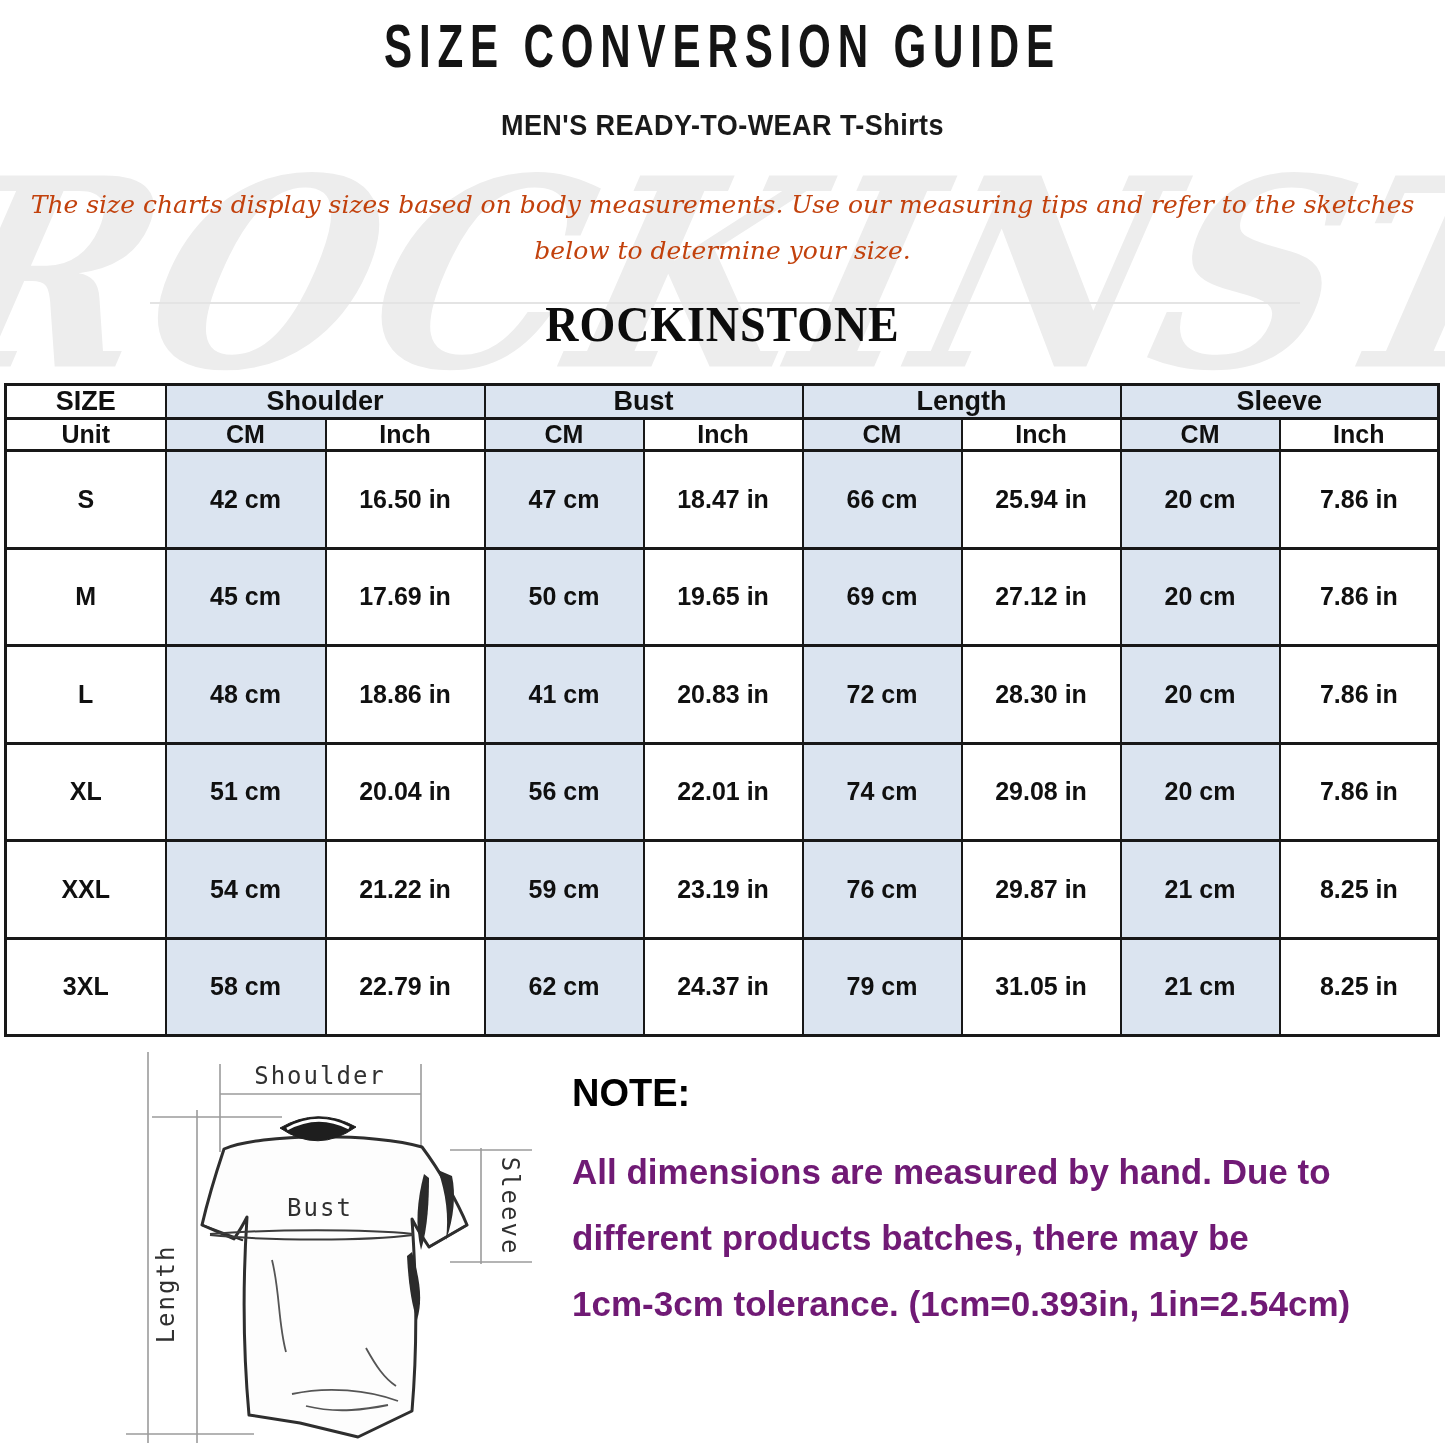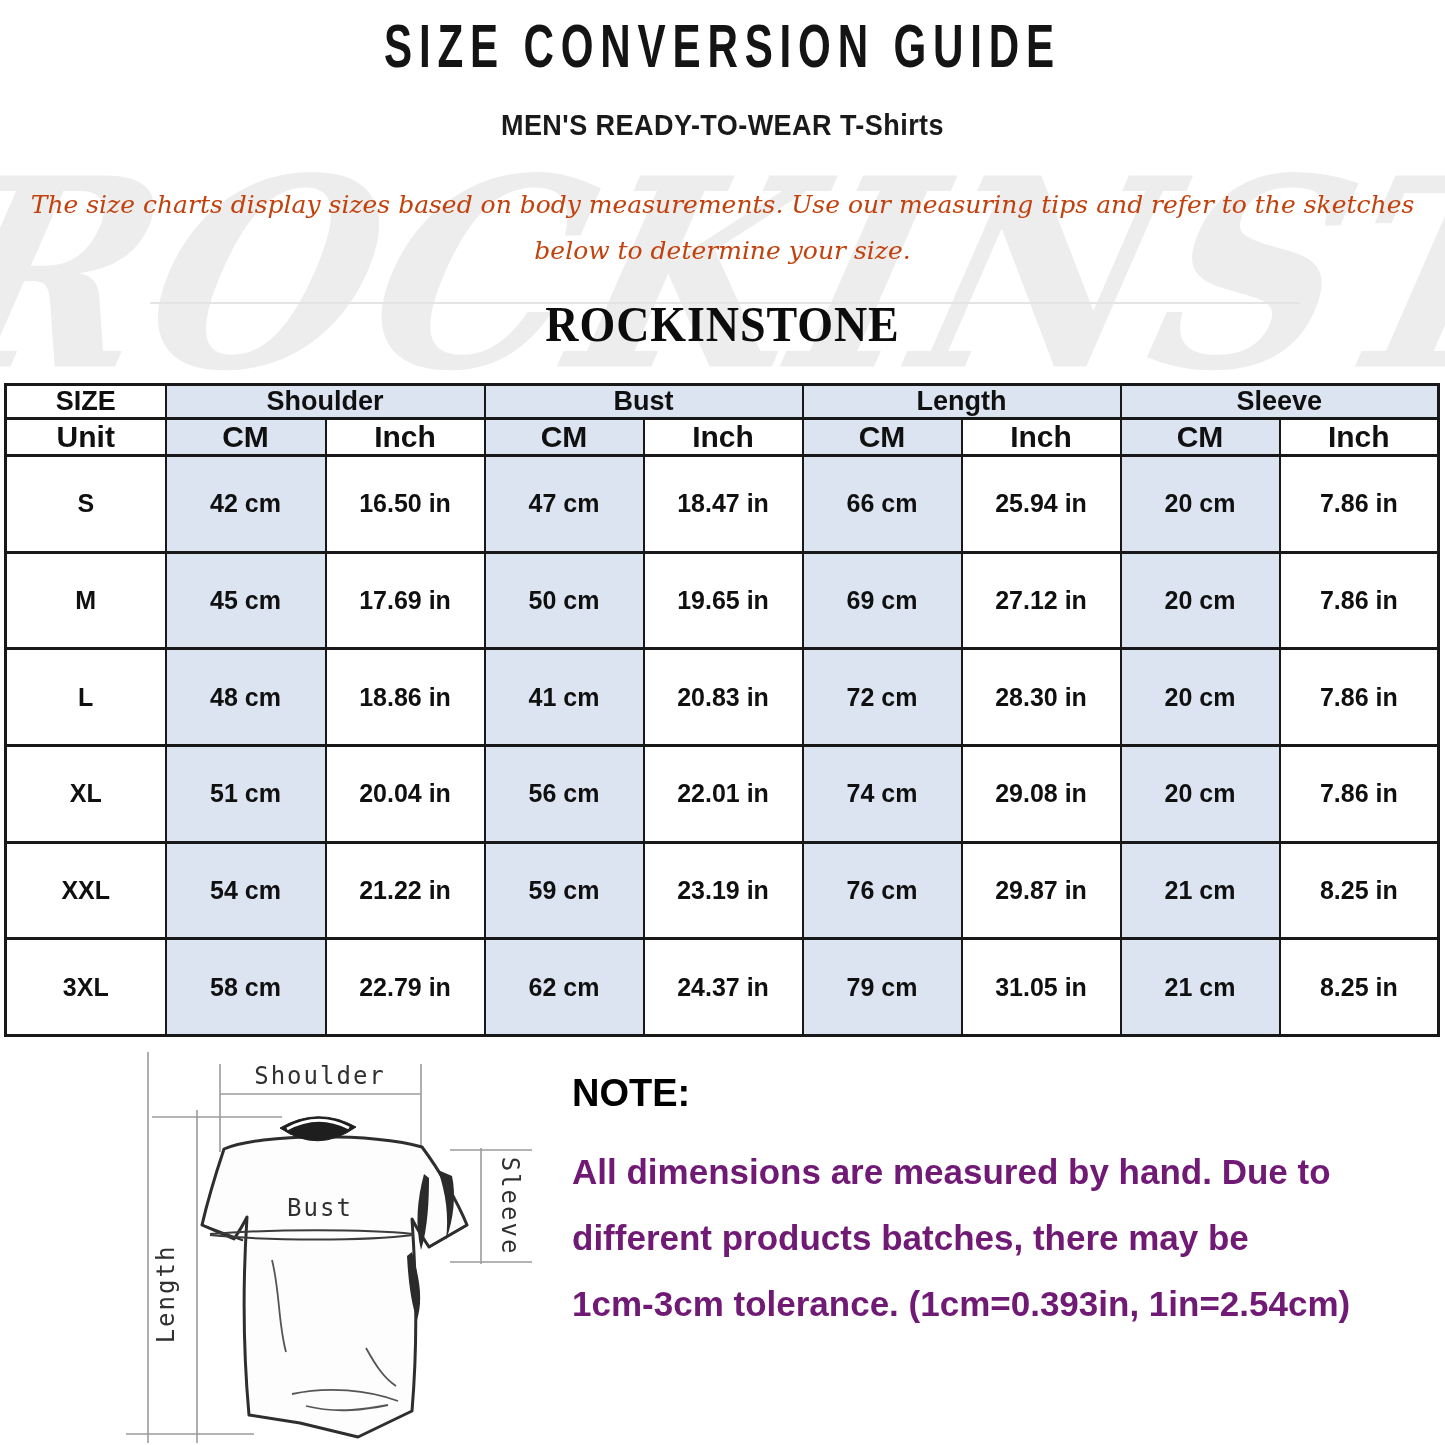--- a/index.html
+++ b/index.html
@@ -33,21 +33,21 @@
     border-collapse:collapse;table-layout:fixed;background:#fff;
     border:3px solid #181818;
     padding-left:41px;
   }
   .size-table th,.size-table td{
     border-style:solid;border-color:#181818;border-width:3px 2px;
     text-align:center;vertical-align:middle;font-weight:700;color:#101010;
     padding:0;
   }
   .size-table thead tr.grp th{font-size:27px;}
-  .size-table thead tr.unit th{font-size:30px;}
+  .size-table thead tr.unit th{font-size:25px;}
   .size-table tbody th{font-size:25px;background:#fff;}
   .size-table td{font-size:25px;margin-top:26px;}
   .shade{background:#dbe4f0;}
   
   .diagram{position:absolute;left:66px;top:1048px;z-index:2;}
   .diagram text{font-family:"DejaVu Sans Mono",monospace;fill:#303030;}
   
   .note{position:absolute;left:572px;top:1072px;width:810px;z-index:2;}
   .note-heading{font-size:38px;font-weight:700;margin-bottom:24px;color:#000;}
   .note-line{font-size:35px;font-weight:700;line-height:66px;white-space:nowrap;color:#701a75;}

